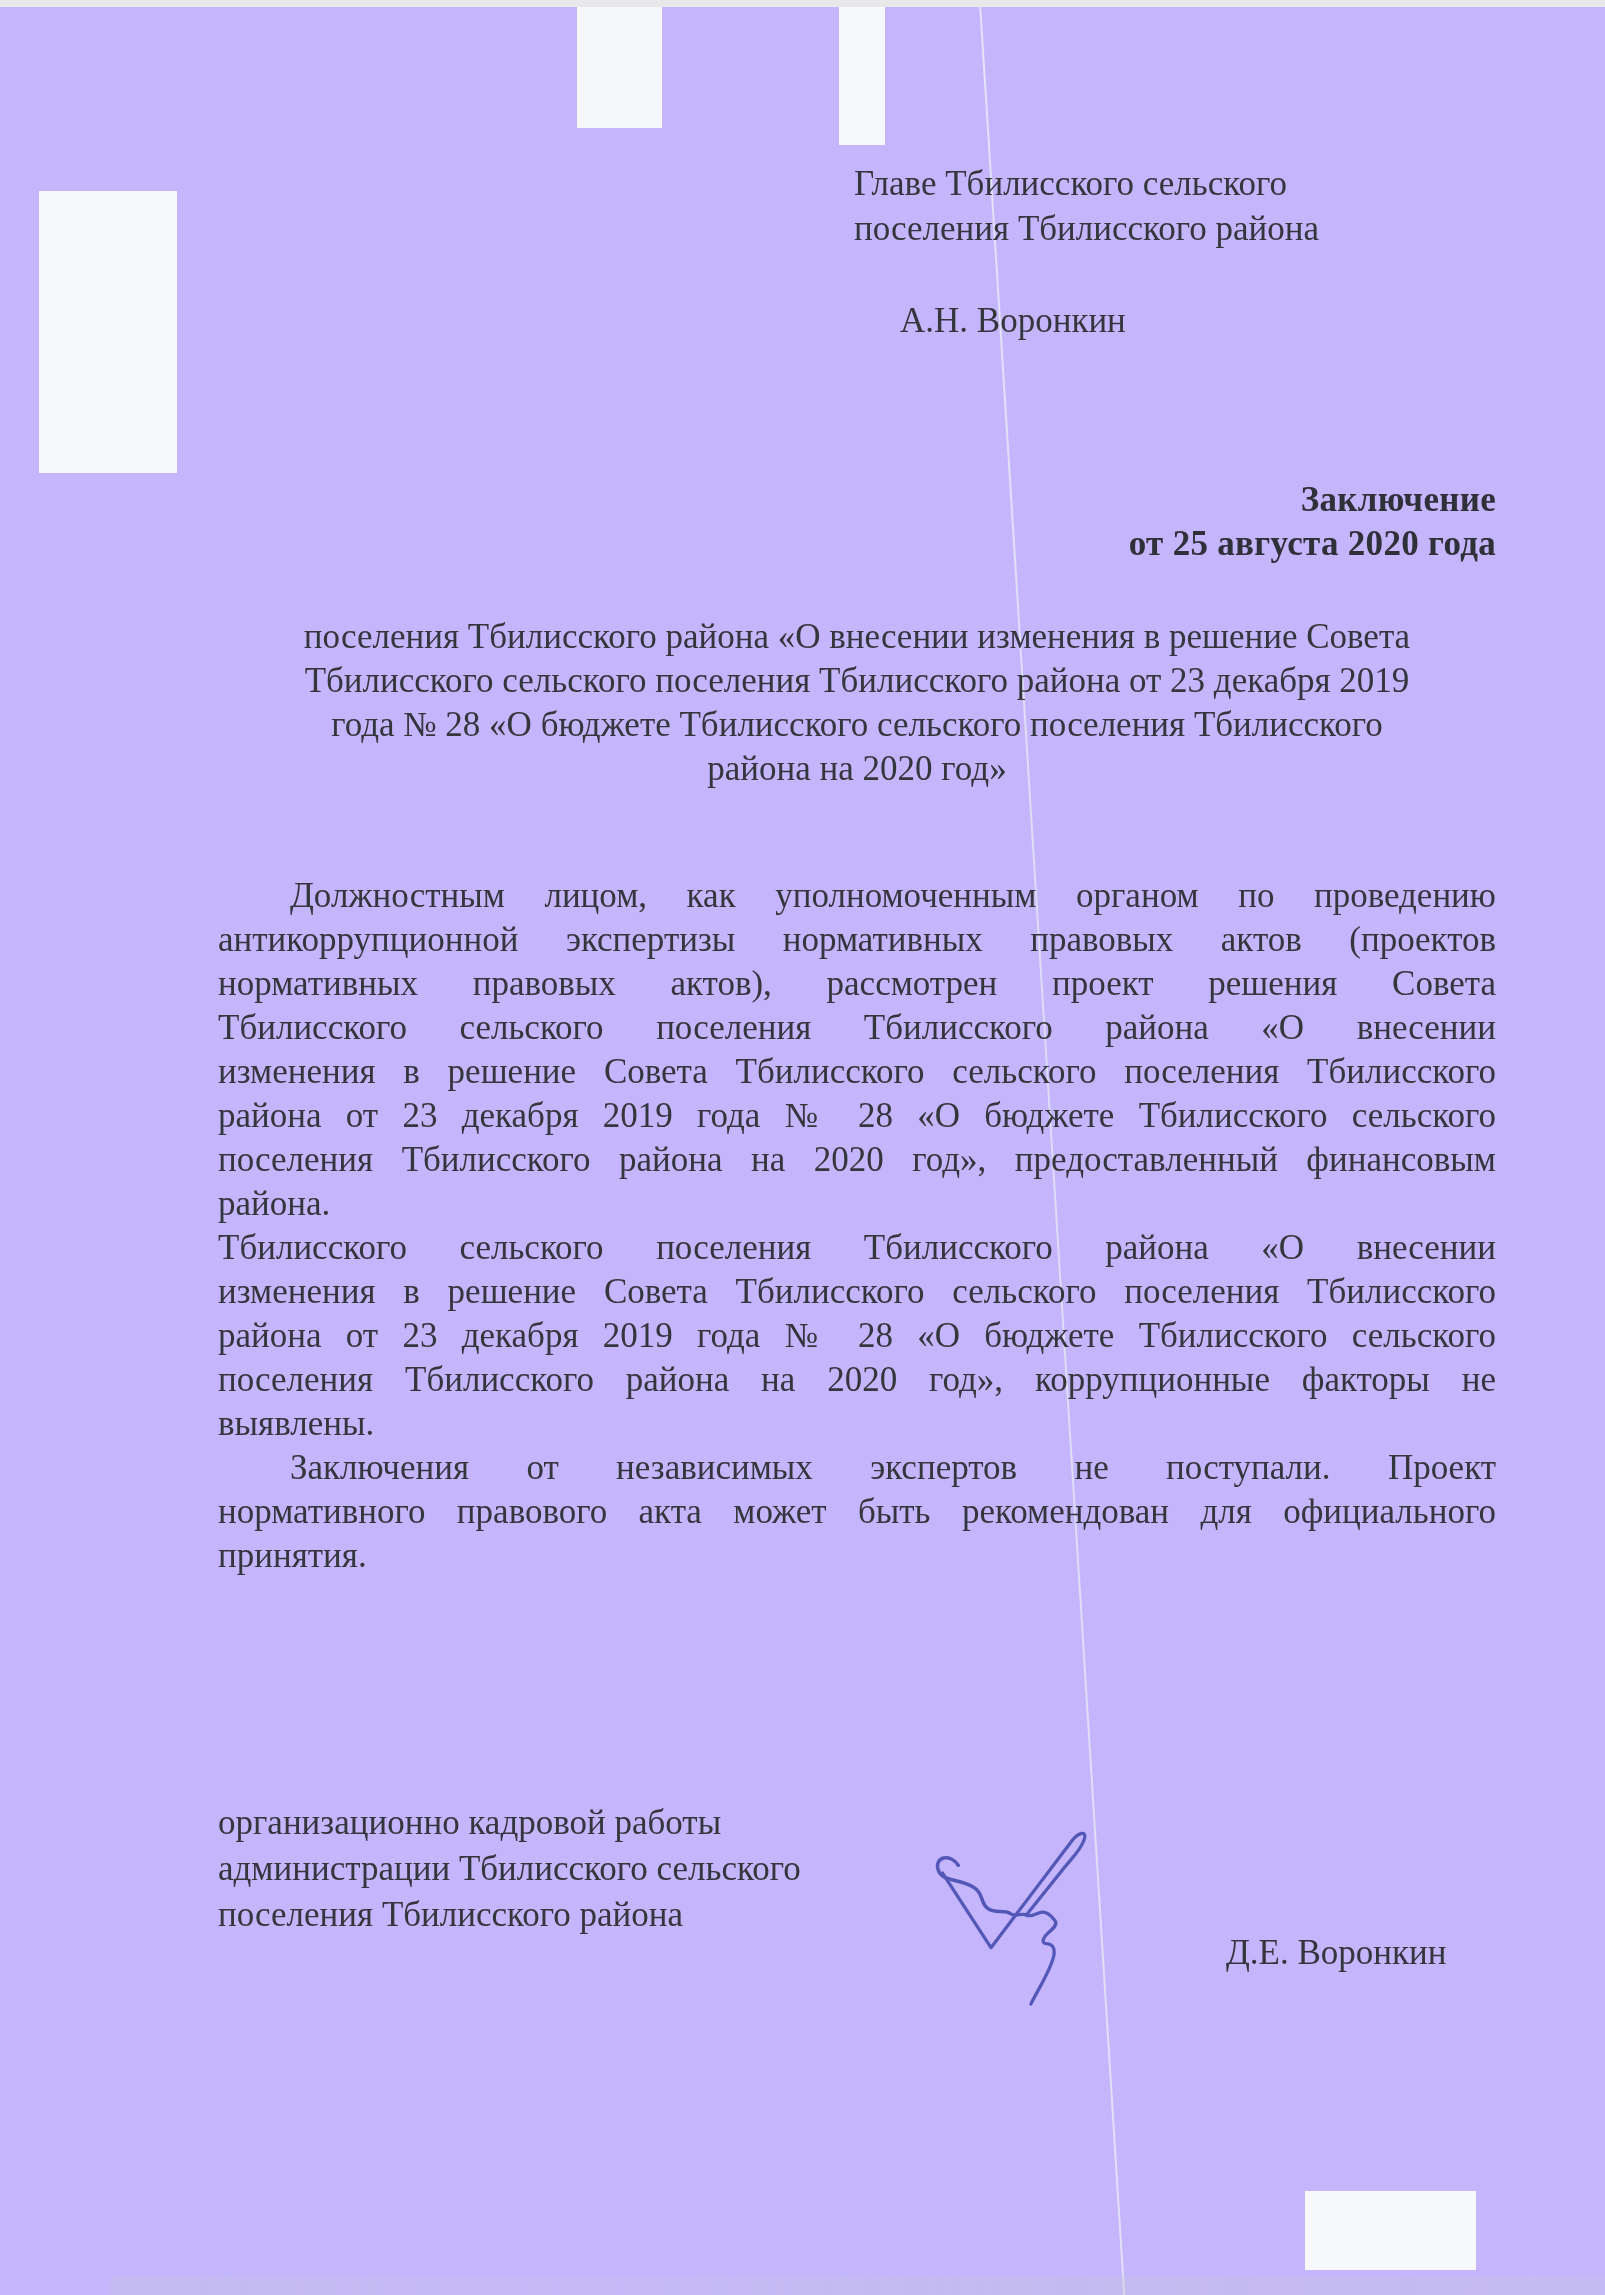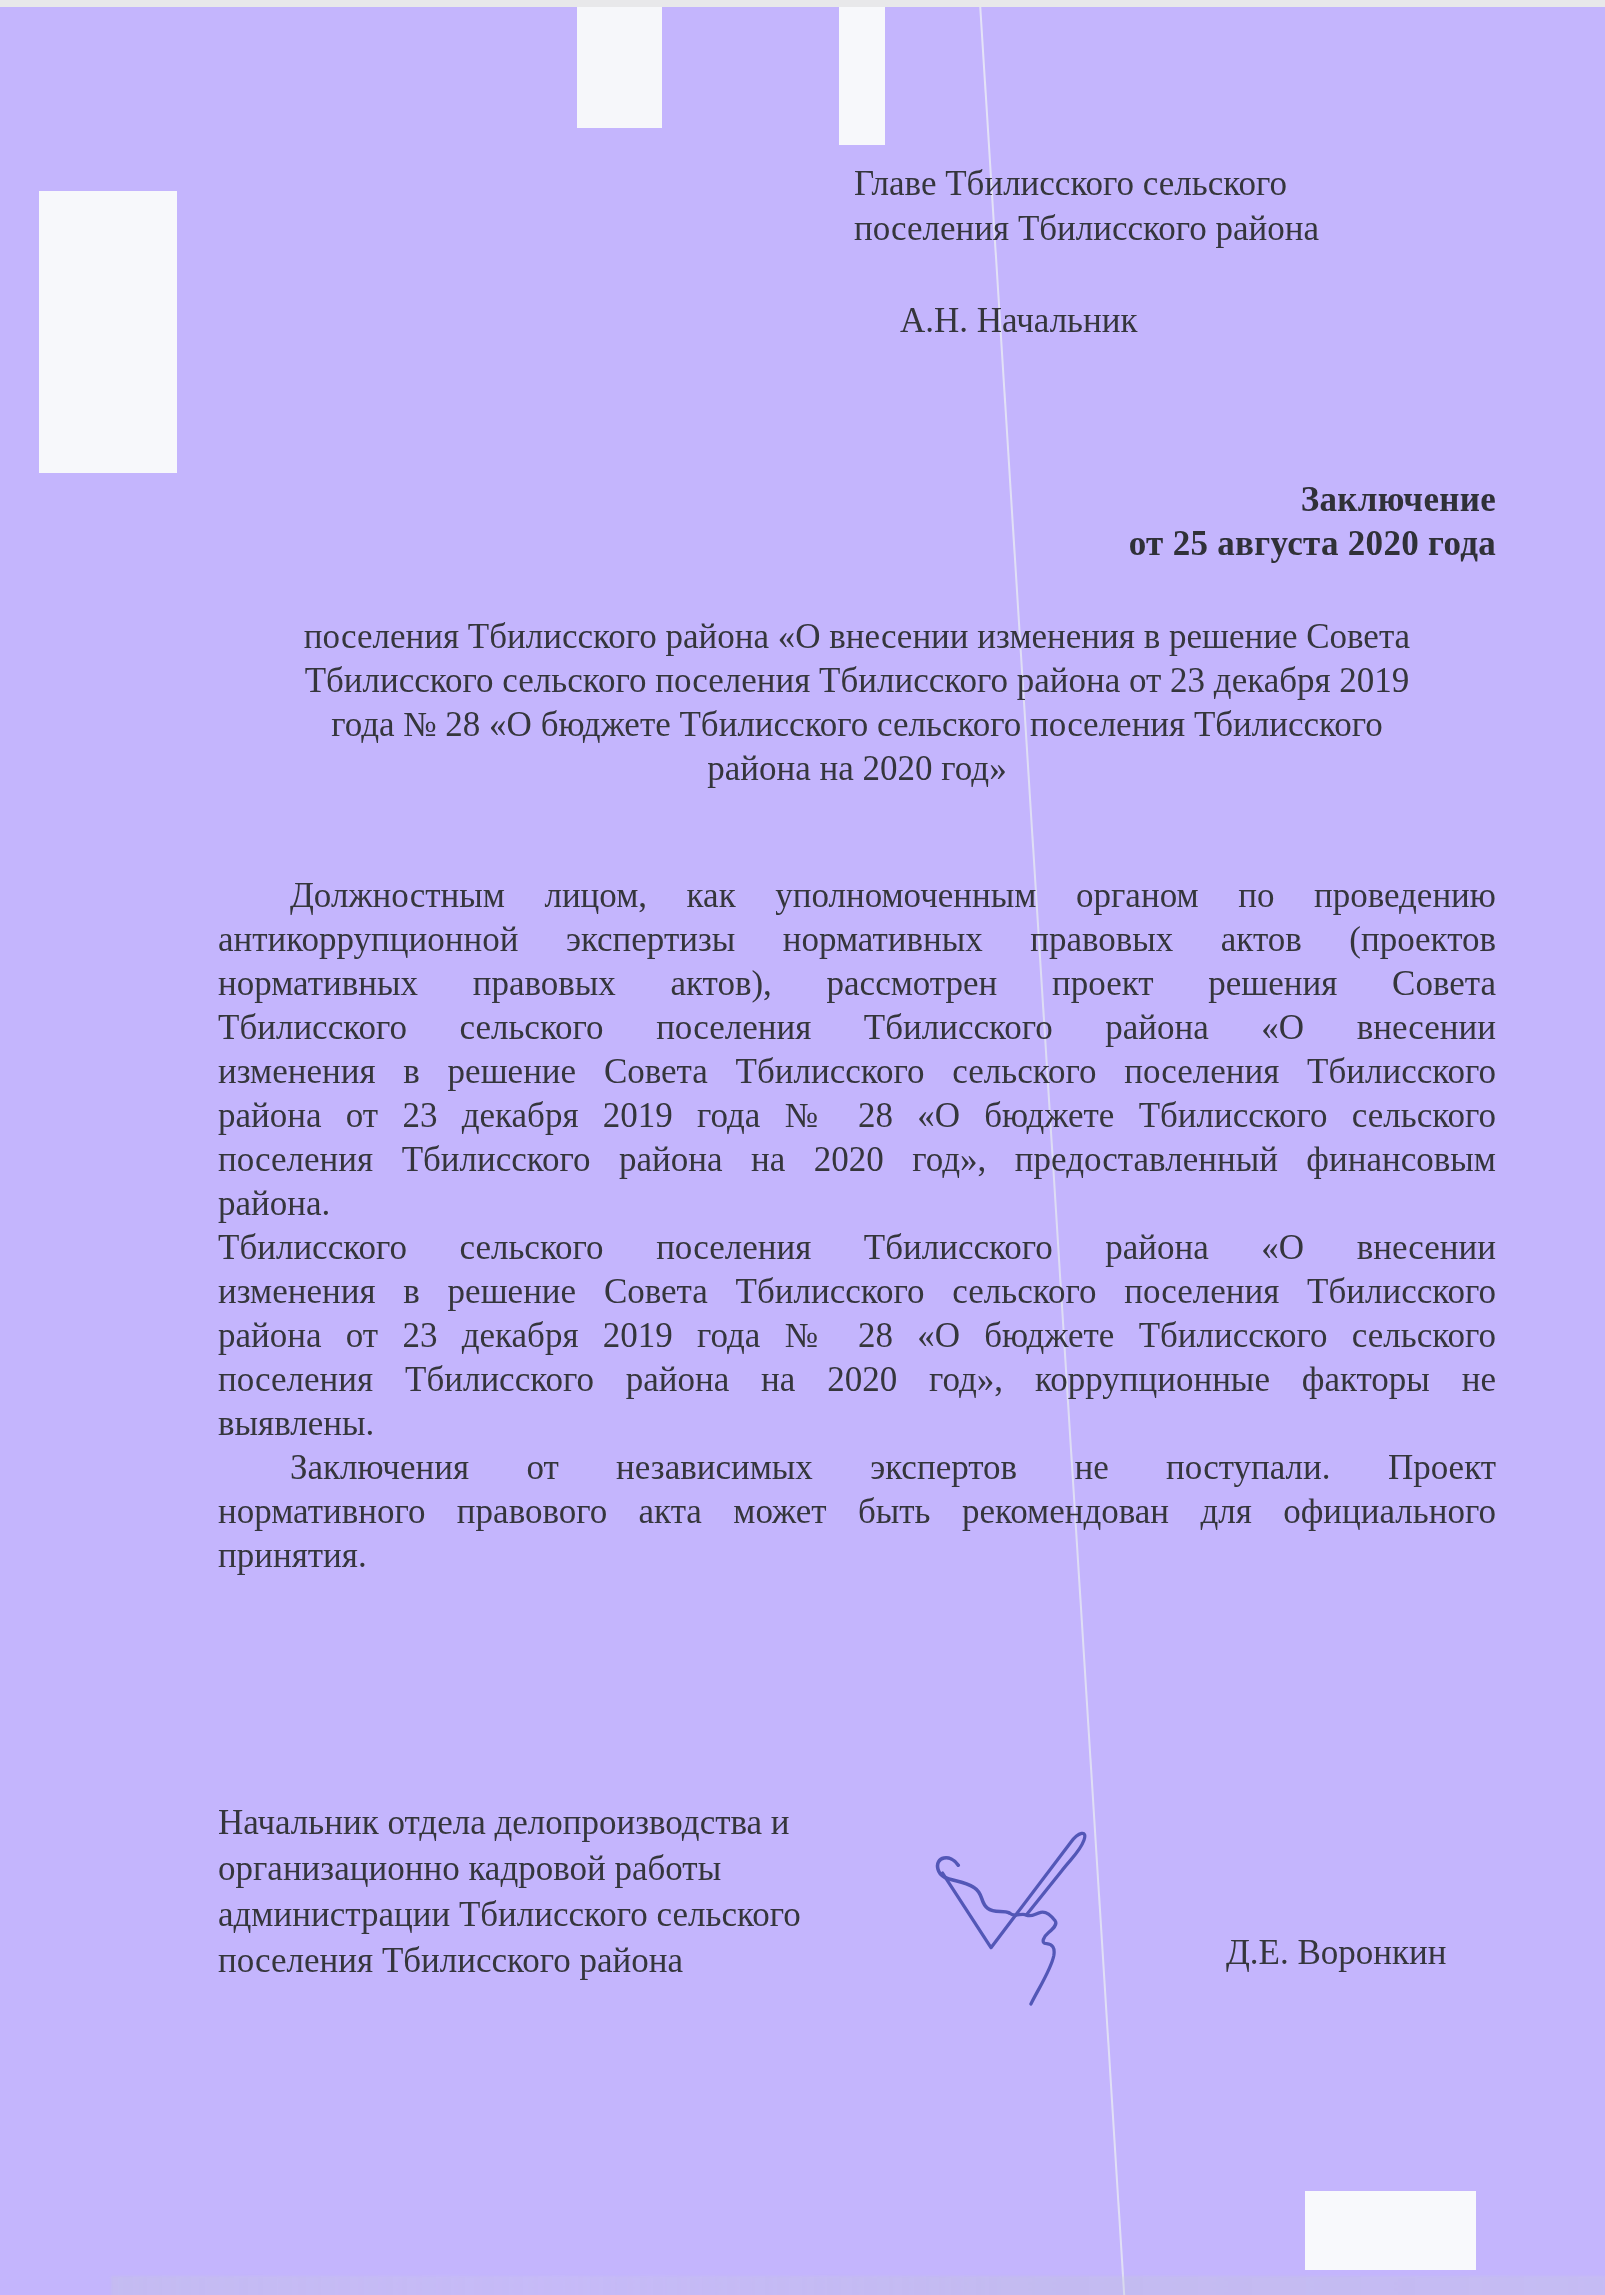--- a/index.html
+++ b/index.html
@@ -76,21 +76,21 @@
   <div class="artifact noise-c"></div>
   <div class="artifact noise-d"></div>
   <div class="fold-line"></div>
   <div class="artifact bottom-band"></div>
 
   <div class="recipient">
       <div>Главе Тбилисского сельского</div>
       <div>поселения Тбилисского района</div>
     </div>
 
-  <div class="recipient-name">А.Н. Начальник</div>
+  <div class="recipient-name">А.Н. Воронкин</div>
 
   <div class="title-block">
     <div>Заключение</div>
     <div>от 25 августа 2020 года</div>
   </div>
 
   <div class="subject">
       <div>поселения Тбилисского района «О внесении изменения в решение Совета</div>
       <div>Тбилисского сельского поселения Тбилисского района от 23 декабря 2019</div>
       <div>года № 28 «О бюджете Тбилисского сельского поселения Тбилисского</div>
@@ -116,21 +116,20 @@
         <div class="line last">выявлены.</div>
       </div>
       <div>
         <div class="line first just">Заключения от независимых экспертов не поступали. Проект</div>
         <div class="line just">нормативного правового акта может быть рекомендован для официального</div>
         <div class="line last">принятия.</div>
       </div>
     </div>
 
   <div class="signoff">
-      <div>Начальник отдела делопроизводства и</div>
       <div>организационно кадровой работы</div>
       <div>администрации Тбилисского сельского</div>
       <div>поселения Тбилисского района</div>
     </div>
 
   <svg class="signature-svg" width="184" height="216" viewBox="0 0 280 330" fill="none">
     <g stroke="#4a50b2" stroke-width="5.5" stroke-linecap="round" stroke-linejoin="round" fill="none" opacity="0.92">
       <path d="M 64,95 C 52,77 28,82 33,101 C 38,121 66,115 88,129 C 103,138 97,152 109,161 C 119,169 133,163 142,168"></path>
       <path d="M 40,107 L 114,221 L 236,60 C 247,45 262,40 256,57 C 250,74 238,83 221,105 L 168,171" stroke-width="5"></path>
       <path d="M 142,168 C 150,176 160,167 168,171 C 176,175 181,169 190,167 C 199,165 206,172 212,180 C 216,186 209,192 202,198 C 195,204 189,214 199,215 C 208,216 212,221 210,233 C 206,254 188,281 175,307" stroke-width="5"></path>

